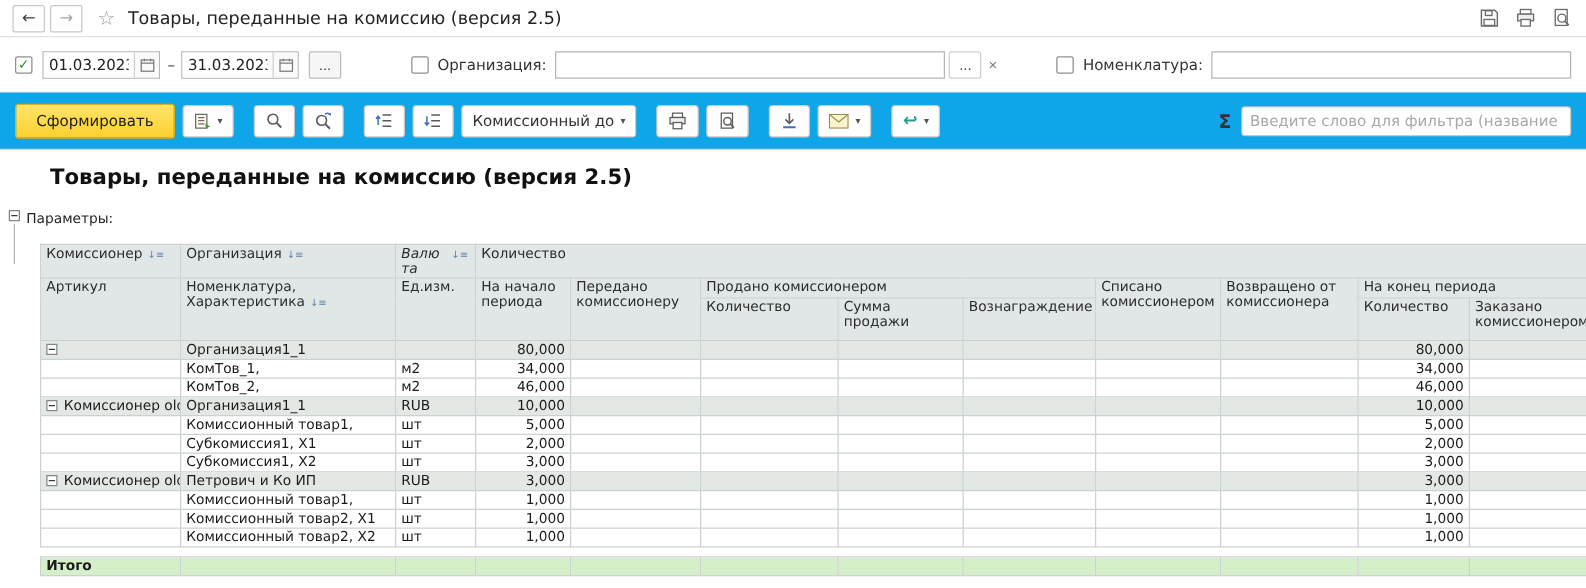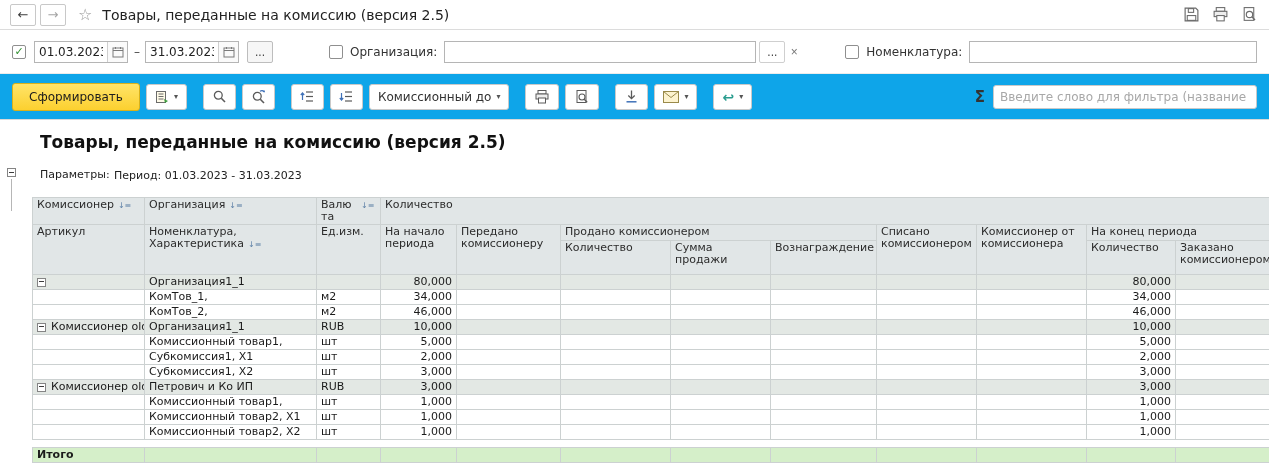--- a/index.html
+++ b/index.html
@@ -48,40 +48,40 @@
   .g2 { margin-left:6px; }
   .sigma { margin-left:auto; font-size:15px; font-weight:bold; color:#333; margin-right:8px; }
   .filterinput { width:264px; height:24px; border:1px solid #c9c9c9; border-radius:3px; padding:0 6px;
     font-size:12px; font-family:inherit; color:#333; outline:none; }
   .filterinput::placeholder { color:#a8a8a8; }
   .replyglyph { color:#2a9d8f; font-size:14px; font-weight:bold; line-height:1; }
 
   
   .reportarea { position:relative; height:349px; background:#fff; overflow:hidden; }
   .rtitle { margin:12px 0 0 40px; font-size:17px; font-weight:bold; color:#111; }
-  .params { display:flex; margin:16px 0 0 40px; font-size:11px; color:#222; }
+  .params { display:flex; margin:16px 0 0 21px; font-size:11px; color:#222; }
   .params .plabel { width:74px; flex:0 0 auto; }
   .params .pvals div { line-height:15px; }
 
   .exp { display:inline-block; width:9px; height:9px; border:1px solid #848484; background:#fff;
     position:relative; vertical-align:middle; margin-right:5px; }
   .exp::before { content:""; position:absolute; left:1px; right:1px; top:50%; margin-top:-1px; border-top:1px solid #3c3c3c; }
   .outer-exp { position:absolute; left:7px; top:48px; margin:0; }
   .bracket { position:absolute; left:11px; top:59px; width:1px; height:32px; background:#b6b6b6; }
 
   table.report { border-collapse:collapse; table-layout:fixed; width:1237px; margin:14px 0 0 32px;
     font-size:11px; color:#1b1b1b; }
   table.report th, table.report td { border:1px solid #ccd1d1; padding:1px 4px; overflow:hidden; }
   table.report thead th { background:#e1e6e7; font-weight:normal; text-align:left; vertical-align:top;
     line-height:12px; color:#2c2c2c; white-space:normal; }
   tr.h1 th { height:26px; }
   tr.h2 th { height:16px; }
   tr.h3 th { height:34px; }
   .sort { font-size:8px; color:#5b7fa6; white-space:nowrap; margin-left:4px; }
-  .cur-wrap { display:inline-block; max-width:36px; word-break:break-all; vertical-align:top; }
+  .cur-wrap { display:inline-block; max-width:36px; word-break:break-all; vertical-align:top;font-style:italic; }
 
   table.report td { height:13px; line-height:12px; white-space:nowrap; }
   tr.group td { background:#e3e8e4; }
   td.num { text-align:right; }
   td.indent { padding-left:18px; }
   tr.spacer td { border:none; background:#fff; height:8px; padding:0; }
   tr.total td { background:#d5efc9; height:15px; font-weight:bold; }
 
   svg { display:block; }
 </style>
@@ -282,21 +282,20 @@
 
 <div class="reportarea">
   <span class="exp outer-exp"></span>
   <span class="bracket"></span>
 
   <div class="rtitle">Товары, переданные на комиссию (версия 2.5)</div>
 
   <div class="params">
     <span class="plabel">Параметры:</span>
     <span class="pvals">
-      <div>Период: 01.03.2023 - 31.03.2023</div>
     </span>
   </div>
 
   <table class="report">
     <colgroup>
       <col style="width:112px">
         <col style="width:172px">
         <col style="width:64px">
         <col style="width:76px">
       <col style="width:104px">
@@ -316,21 +315,21 @@
         <th colspan="9">Количество</th>
       </tr>
       <tr class="h2">
         <th rowspan="2">Артикул</th>
         <th rowspan="2"><span>Номенклатура, Характеристика</span><span class="sort"><span>↓</span><span>≡</span></span></th>
         <th rowspan="2">Ед.изм.</th>
         <th rowspan="2">На начало периода</th>
         <th rowspan="2">Передано комиссионеру</th>
         <th colspan="3">Продано комиссионером</th>
         <th rowspan="2">Списано комиссионером</th>
-        <th rowspan="2">Комиссионер от комиссионера</th>
+        <th rowspan="2">Возвращено от комиссионера</th>
         <th colspan="2">На конец периода</th>
       </tr>
       <tr class="h3">
         <th>Количество</th>
         <th>Сумма продажи</th>
         <th>Вознаграждение</th>
         <th>Количество</th>
         <th>Заказано комиссионером</th>
       </tr>
     </thead>

